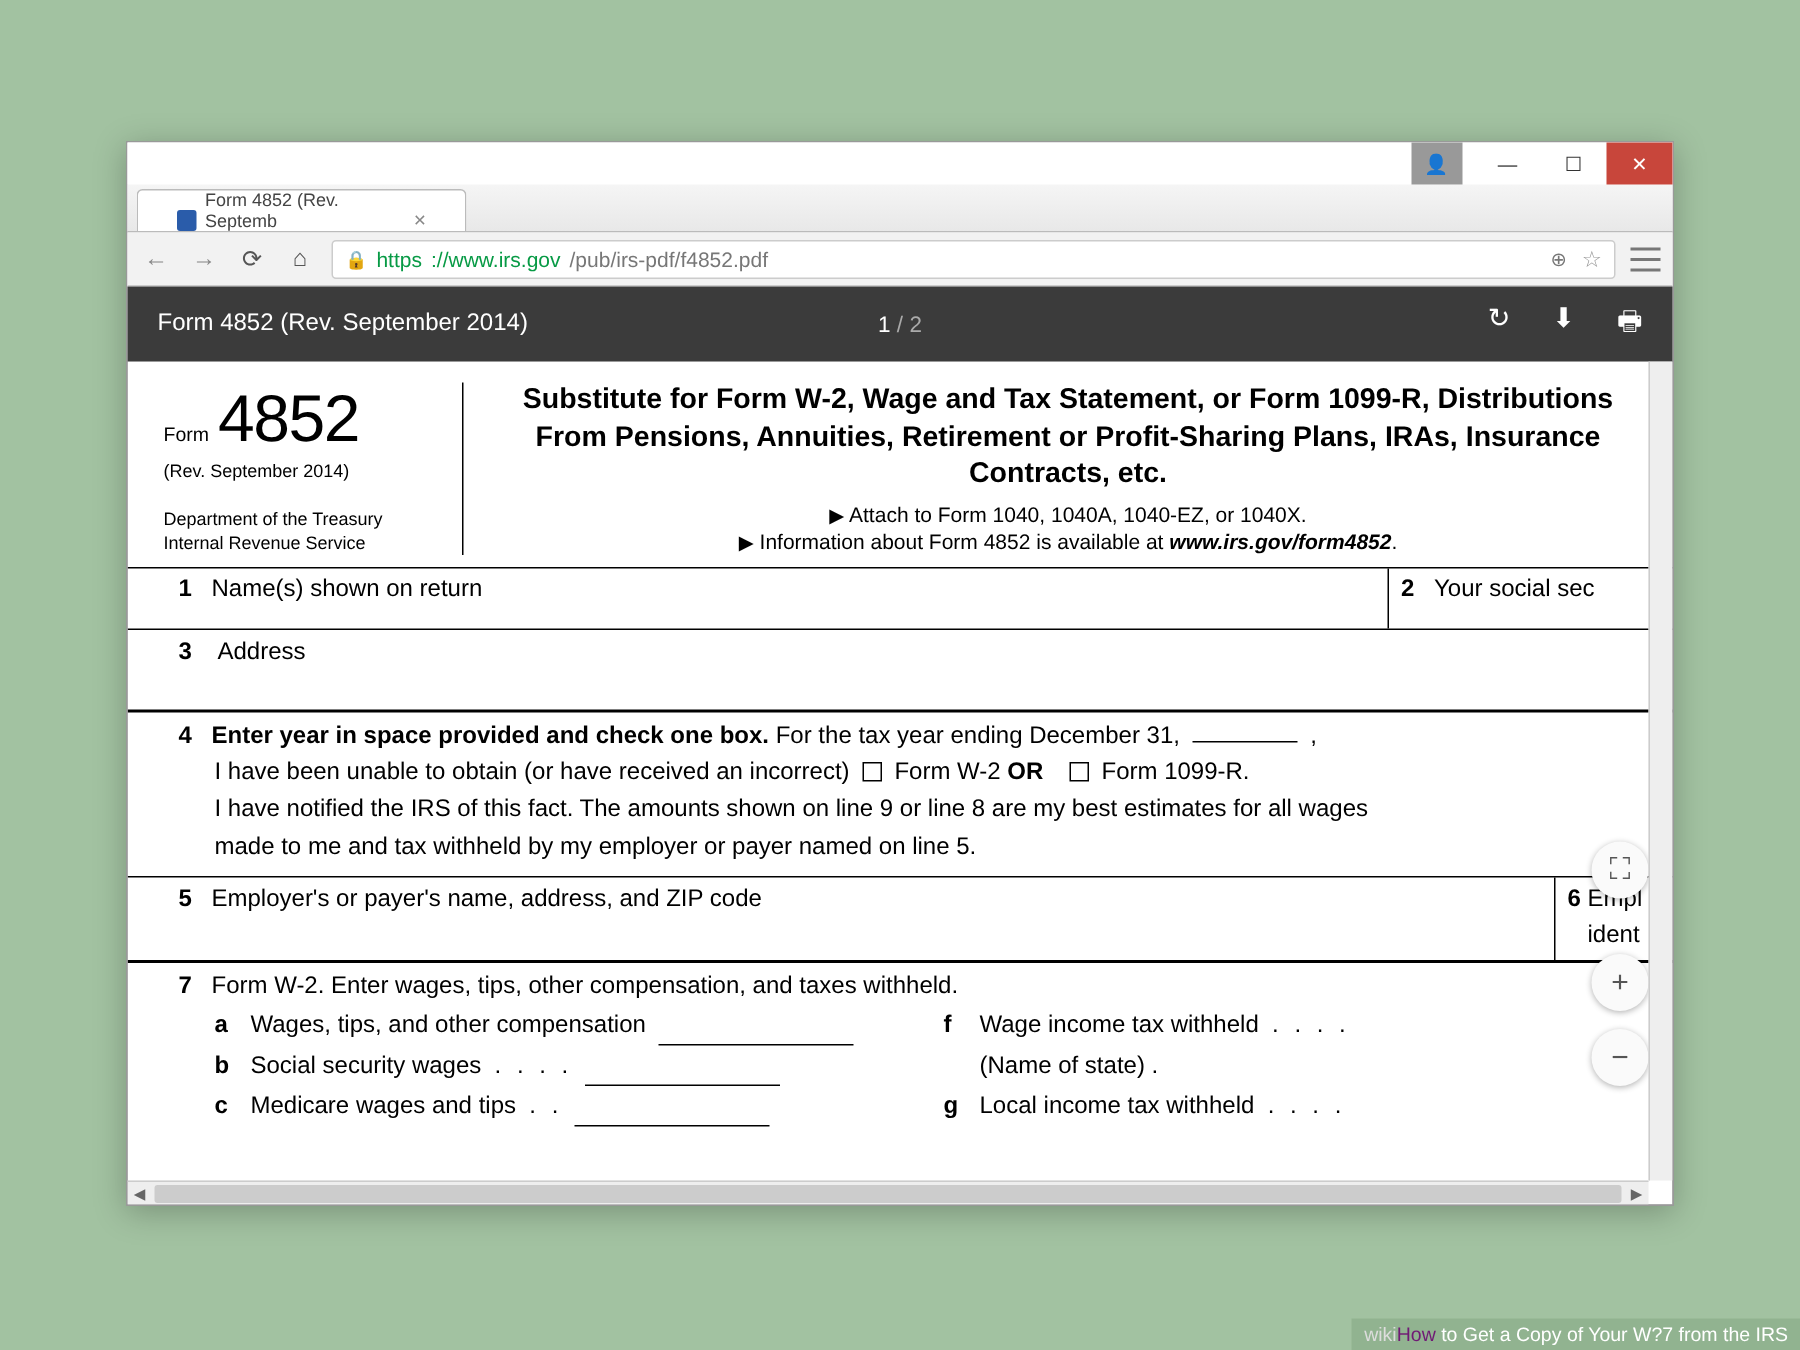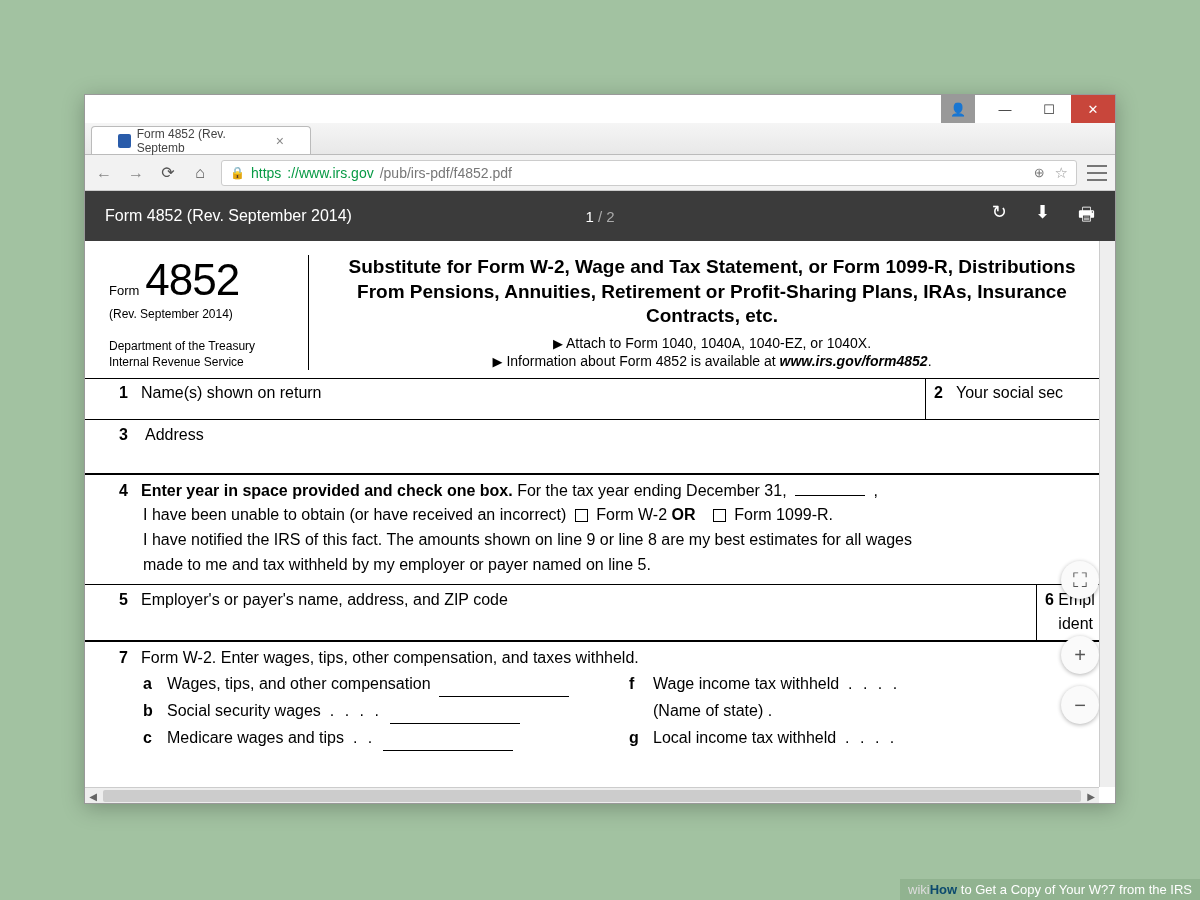--- a/index.html
+++ b/index.html
@@ -3,21 +3,21 @@
 <meta charset="utf-8">
 <style>
 *{margin:0;padding:0;box-sizing:border-box}
 body{font-family:Arial,Helvetica,sans-serif;background:#a2c2a1;width:1200px;height:900px;overflow:hidden;position:relative}
 .window{position:absolute;left:84px;top:94px;width:1032px;height:710px;background:#fff;border:1px solid #999;box-shadow:0 4px 20px rgba(0,0,0,.25)}
 .titlebar{height:28px;background:#fff;display:flex;justify-content:flex-end;align-items:stretch}
 .titlebar .tbtn{width:44px;display:flex;align-items:center;justify-content:center;color:#333;font-size:13px}
 .titlebar .tbtn.user{background:#999;color:#fff;margin-right:8px;width:34px}
 .titlebar .tbtn.close{background:#c8463b;color:#fff}
 .tabrow{height:32px;background:linear-gradient(#f5f5f5,#e8e8e8);display:flex;align-items:flex-end;padding-left:6px;border-bottom:1px solid #bbb}
-.tab{background:#fff;border:1px solid #bbb;border-bottom:none;border-radius:4px 4px 0 0;height:28px;display:flex;align-items:center;padding:0 26px;font-size:12px;color:#444;gap:6px;max-width:220px}
+.tab{background:#fff;border:1px solid #bbb;border-bottom:none;border-radius:4px 4px 0 0;height:28px;display:flex;align-items:flex-end;padding:0 26px;font-size:12px;color:#444;gap:6px;max-width:220px}
 .tab .favicon{width:14px;height:14px;background:#2a5caa;border-radius:2px;display:inline-block}
 .tab .x{font-size:14px;color:#888;margin-left:6px}
 .navrow{height:36px;background:#f2f2f2;border-bottom:1px solid #ccc;display:flex;align-items:center;padding:0 8px;gap:10px}
 .navrow .ibtn{width:22px;height:22px;display:flex;align-items:center;justify-content:center;color:#888;font-size:16px}
 .navrow .ibtn.active{color:#555}
 .omnibox{flex:1;height:26px;background:#fff;border:1px solid #ccc;border-radius:3px;display:flex;align-items:center;padding:0 8px;font-size:14px;gap:6px}
 .omnibox .lock{color:#079a45;font-size:12px}
 .omnibox .url-sec{color:#079a45}
 .omnibox .url-rest{color:#777}
 .omnibox .zoom{margin-left:auto;color:#777;font-size:13px}
@@ -75,21 +75,21 @@
 .zin{top:395px}
 .zout{top:445px}
 .hscroll{position:absolute;bottom:0;left:0;right:16px;height:16px;background:#eee;border-top:1px solid #ccc}
 .hscroll .thumb{position:absolute;top:2px;left:18px;right:18px;height:12px;background:#ccc;border-radius:2px}
 .hscroll .arrL,.hscroll .arrR{position:absolute;top:0;width:16px;height:16px;display:flex;align-items:center;justify-content:center;font-size:10px;color:#666}
 .hscroll .arrL{left:0}
 .hscroll .arrR{right:0}
 .vscroll{position:absolute;right:0;top:0;bottom:16px;width:16px;background:#eee;border-left:1px solid #ccc}
 .wikifooter{position:absolute;right:0;bottom:0;background:#91b390;color:#fff;font-size:13px;padding:3px 8px;font-family:Arial}
 .wikifooter .w{color:#ddd}
-.wikifooter .h{font-weight:700;color:#0c4a6e}
+.wikifooter .h{font-weight:400;color:#701a75}
 </style>
 </head>
 <body>
 
 <div class="window">
   <div class="titlebar">
     <div class="tbtn user">👤</div>
     <div class="tbtn">—</div>
     <div class="tbtn">☐</div>
     <div class="tbtn close">✕</div>

